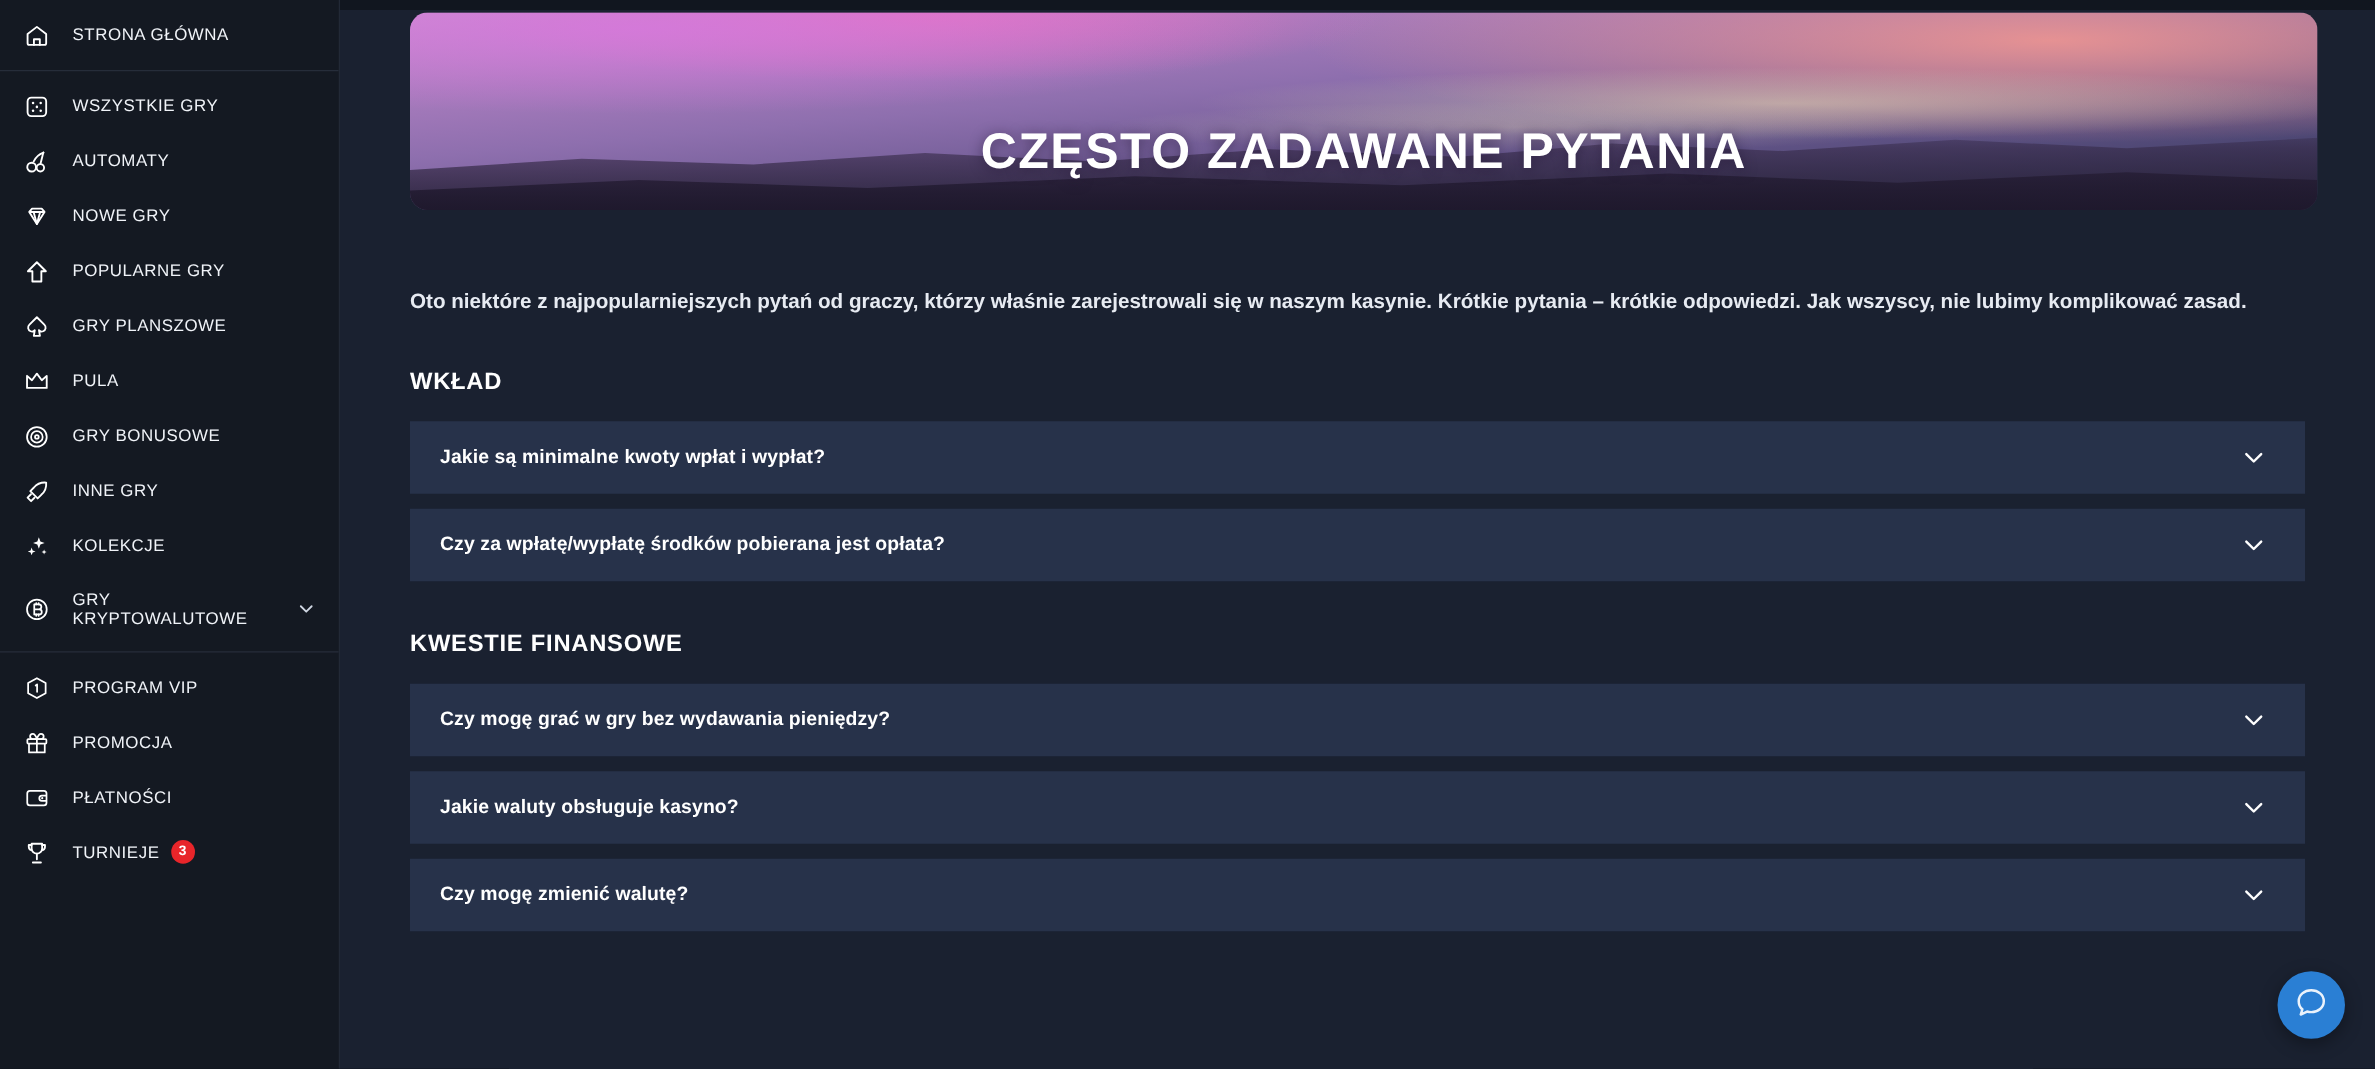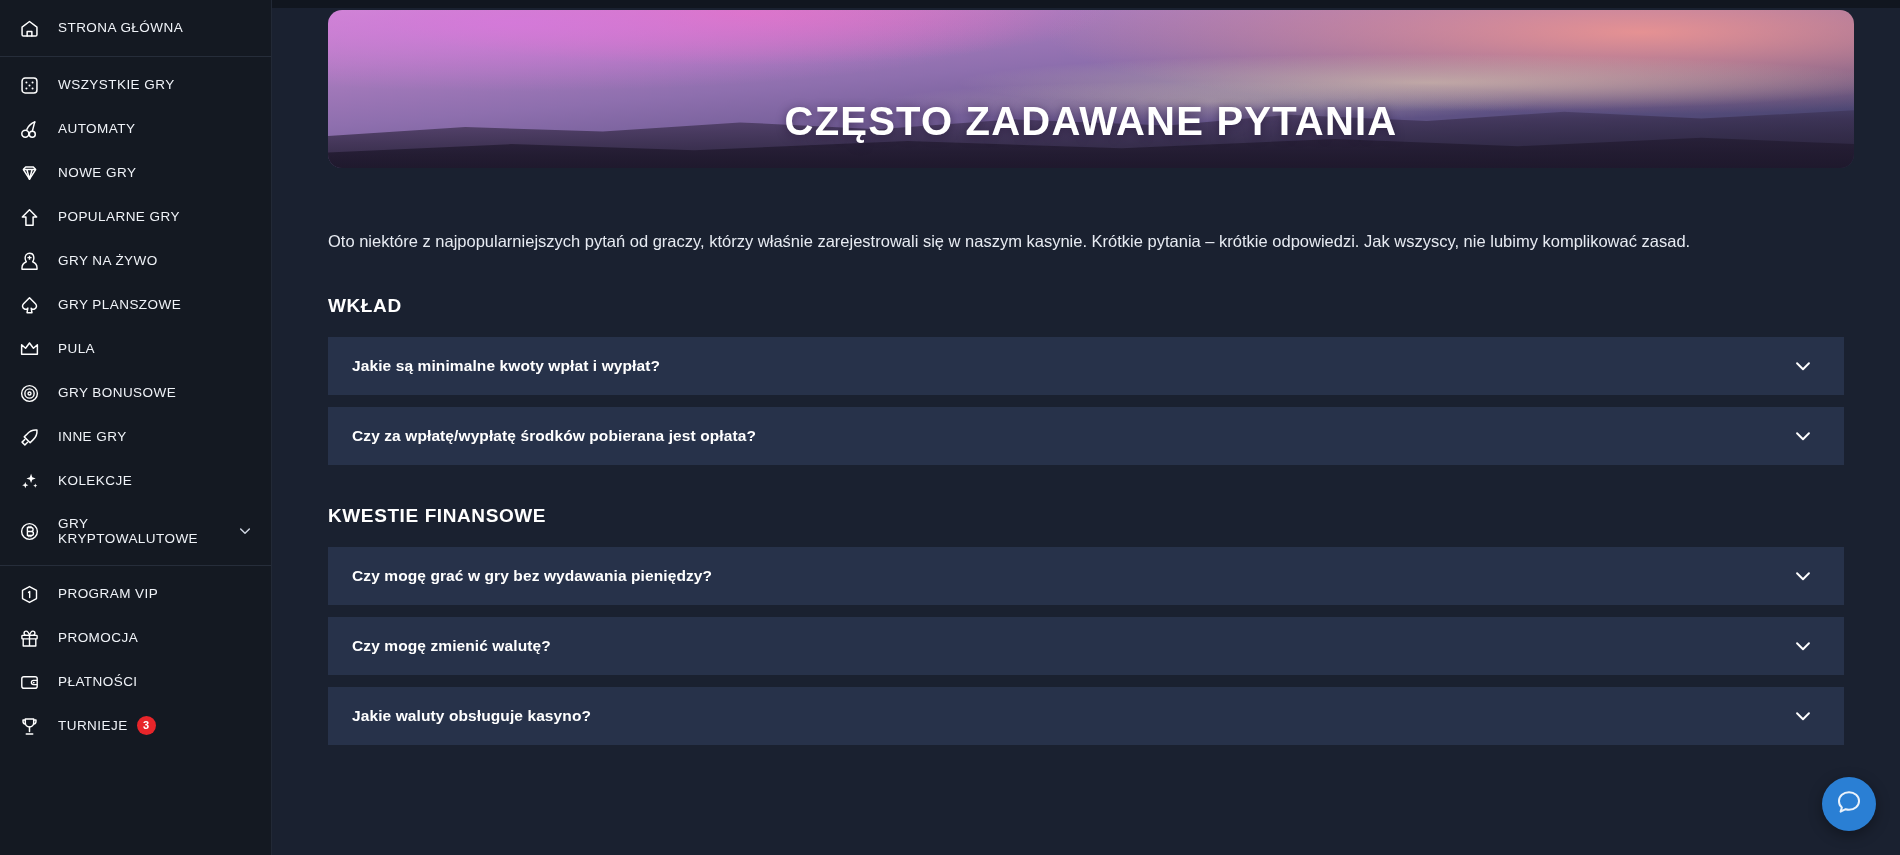--- a/index.html
+++ b/index.html
@@ -111,21 +111,21 @@
     text-shadow: 0 2px 10px rgba(30,18,45,0.55);
   }
 
   .content { padding: 0 56px 0 56px; }
   .intro {
     margin: 60px 0 0 0;
     color: #e7ebf2;
     font-size: 16.5px;
     line-height: 1.65;
     max-width: 1500px;
-    font-weight: 400;
+    font-weight: 700;
   }
   .section-title {
     margin: 40px 0 0 0;
     color: #ffffff;
     font-size: 19px;
     font-weight: 700;
     letter-spacing: 0.6px;
     text-transform: uppercase;
   }
   .faq-list { margin-top: 20px; }
@@ -222,29 +222,20 @@
 
       <div class="nav-item">
         <span class="nav-ico">
           <svg viewBox="0 0 24 24" fill="none" stroke="currentColor" stroke-width="1.7" stroke-linejoin="round">
               <path d="M12 3.2 3.8 11.4h4.1v9.4h8.2v-9.4h4.1z"></path>
             </svg>
         </span>
         <span class="nav-label">POPULARNE GRY</span>
       </div>
 
-      <div class="nav-item">
-        <span class="nav-ico">
-          <svg viewBox="0 0 24 24" fill="none" stroke="currentColor" stroke-width="1.6" stroke-linejoin="round">
-              <path d="M12 2.6c3.1 0 5 2.4 5 5.5 0 2-.6 3.3-1.4 4.2 3 1.2 5 3.6 5 7.1v1.4H3.4v-1.4c0-3.5 2-5.9 5-7.1C7.6 11.4 7 10.1 7 8.1c0-3.1 1.9-5.5 5-5.5z"></path>
-              <path d="M9.6 7.6h4.8M12 5.4v4.6"></path>
-            </svg>
-        </span>
-        <span class="nav-label">GRY NA ŻYWO</span>
-      </div>
 
       <div class="nav-item">
         <span class="nav-ico">
           <svg viewBox="0 0 24 24" fill="none" stroke="currentColor" stroke-width="1.7" stroke-linejoin="round">
               <path d="M12 3.2 5.2 10c-2 2-1.4 5 1 6 1.7.7 3.2 0 3.9-1l-.9 5.2h5.6L13.9 15c.7 1 2.2 1.7 3.9 1 2.4-1 3-4 1-6z"></path>
             </svg>
         </span>
         <span class="nav-label">GRY PLANSZOWE</span>
       </div>
 
@@ -393,29 +384,29 @@
       <div class="faq-list">
         <div class="faq-item">
           <span class="faq-q">Czy mogę grać w gry bez wydawania pieniędzy?</span>
           <span class="faq-chev">
             <svg viewBox="0 0 24 24" fill="none" stroke="currentColor" stroke-width="2.1" stroke-linecap="round" stroke-linejoin="round">
                 <path d="M5.5 9 12 15.5 18.5 9"></path>
               </svg>
           </span>
         </div>
         <div class="faq-item">
-          <span class="faq-q">Czy mogę zmienić walutę?</span>
+          <span class="faq-q">Jakie waluty obsługuje kasyno?</span>
           <span class="faq-chev">
             <svg viewBox="0 0 24 24" fill="none" stroke="currentColor" stroke-width="2.1" stroke-linecap="round" stroke-linejoin="round">
                 <path d="M5.5 9 12 15.5 18.5 9"></path>
               </svg>
           </span>
         </div>
         <div class="faq-item">
-          <span class="faq-q">Jakie waluty obsługuje kasyno?</span>
+          <span class="faq-q">Czy mogę zmienić walutę?</span>
           <span class="faq-chev">
             <svg viewBox="0 0 24 24" fill="none" stroke="currentColor" stroke-width="2.1" stroke-linecap="round" stroke-linejoin="round">
                 <path d="M5.5 9 12 15.5 18.5 9"></path>
               </svg>
           </span>
         </div>
       </div>
     </div>
 
     <div class="chat-fab">

